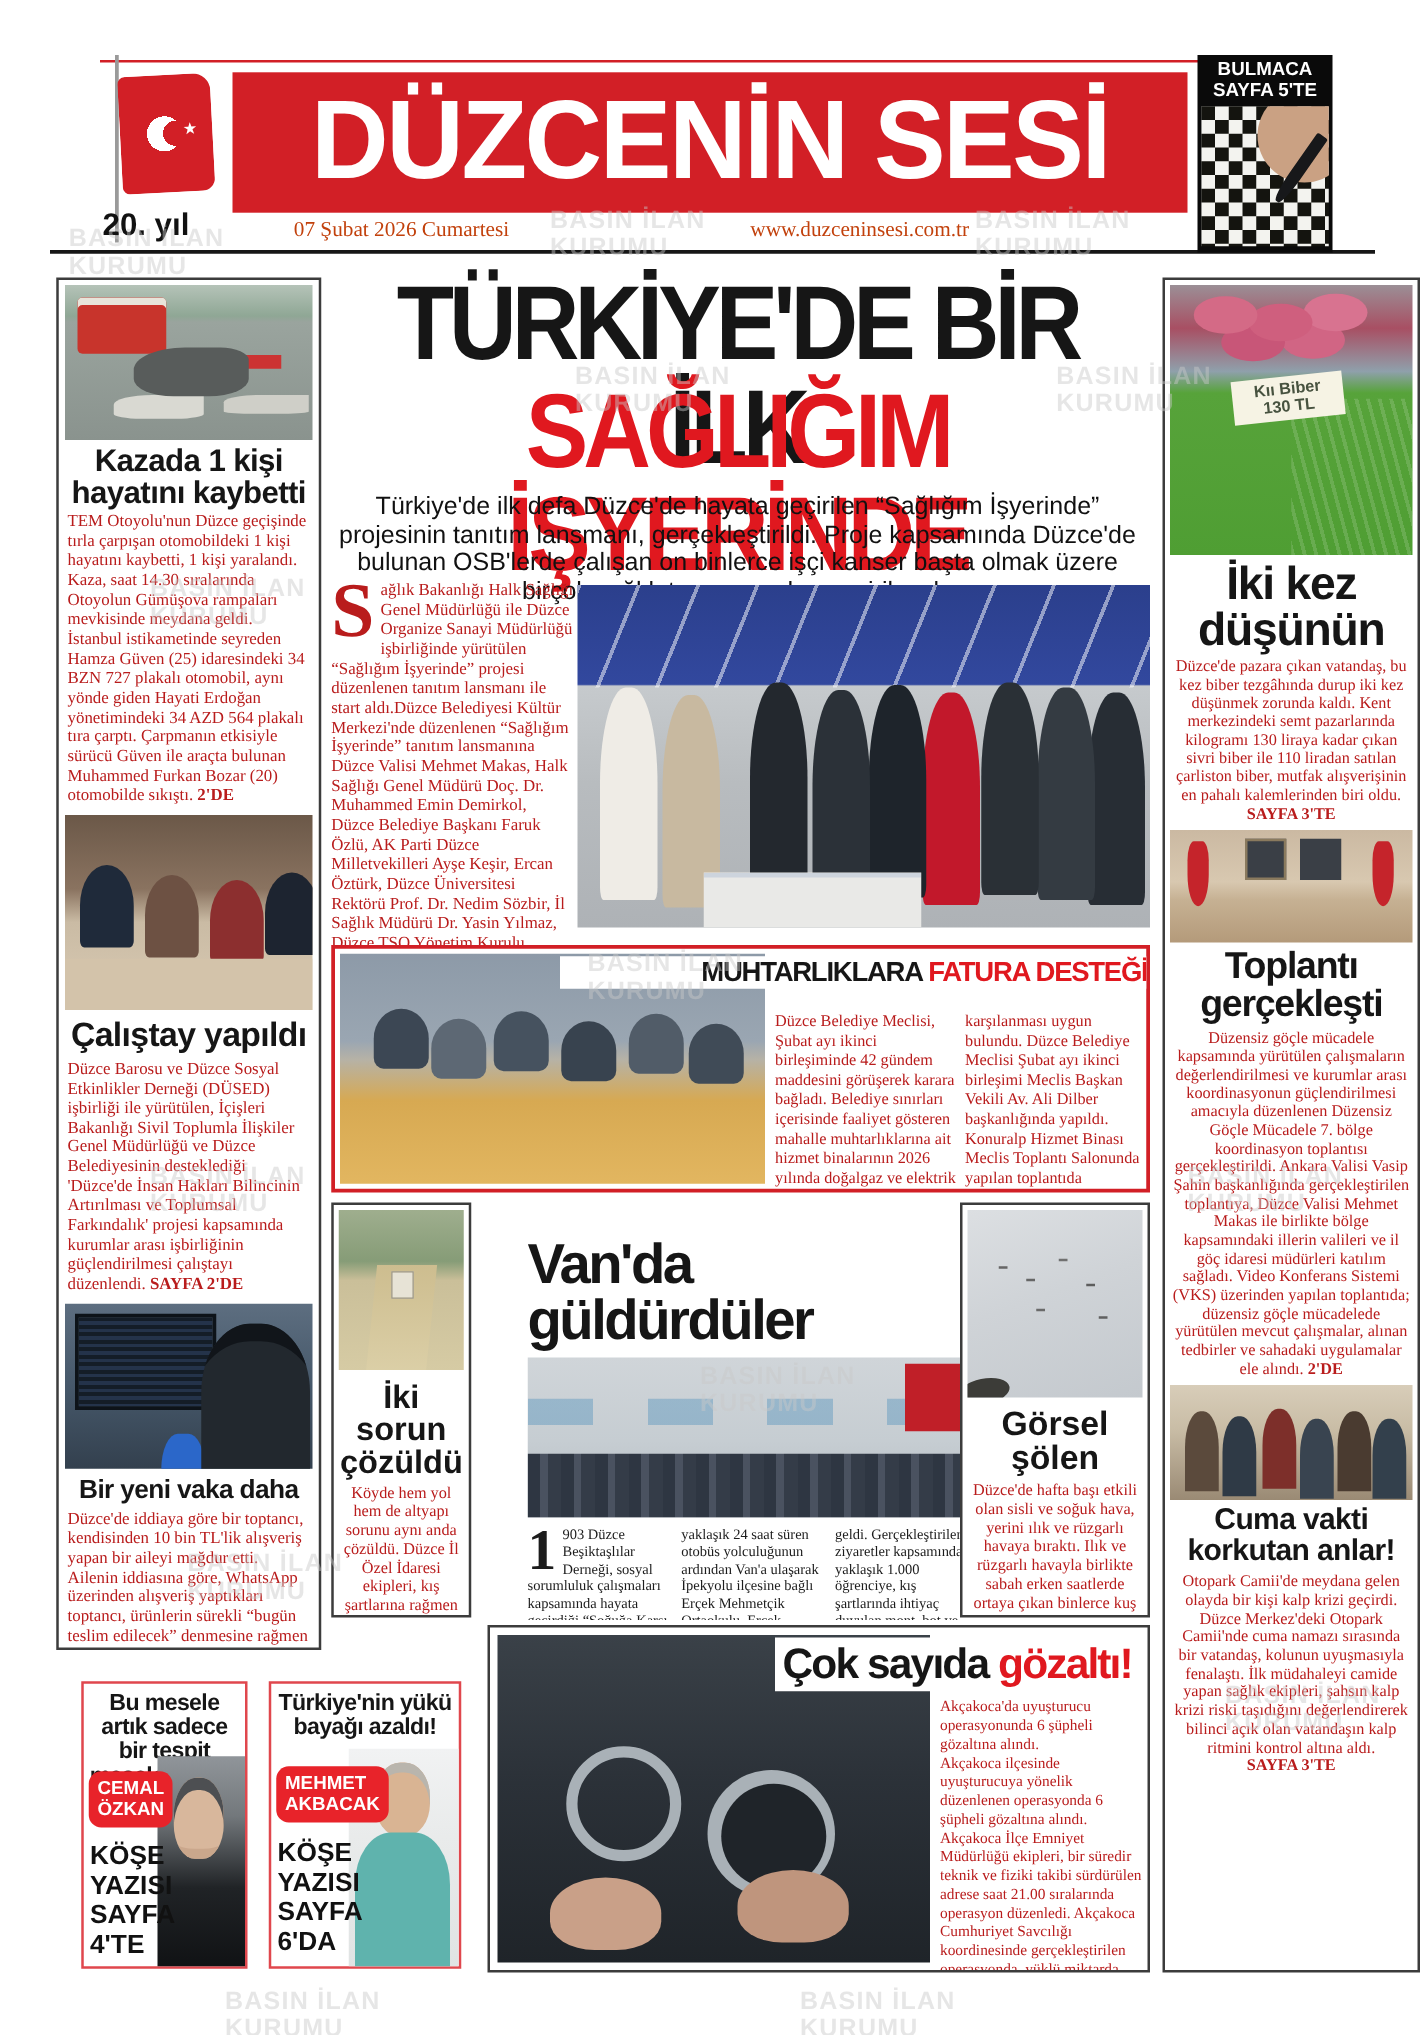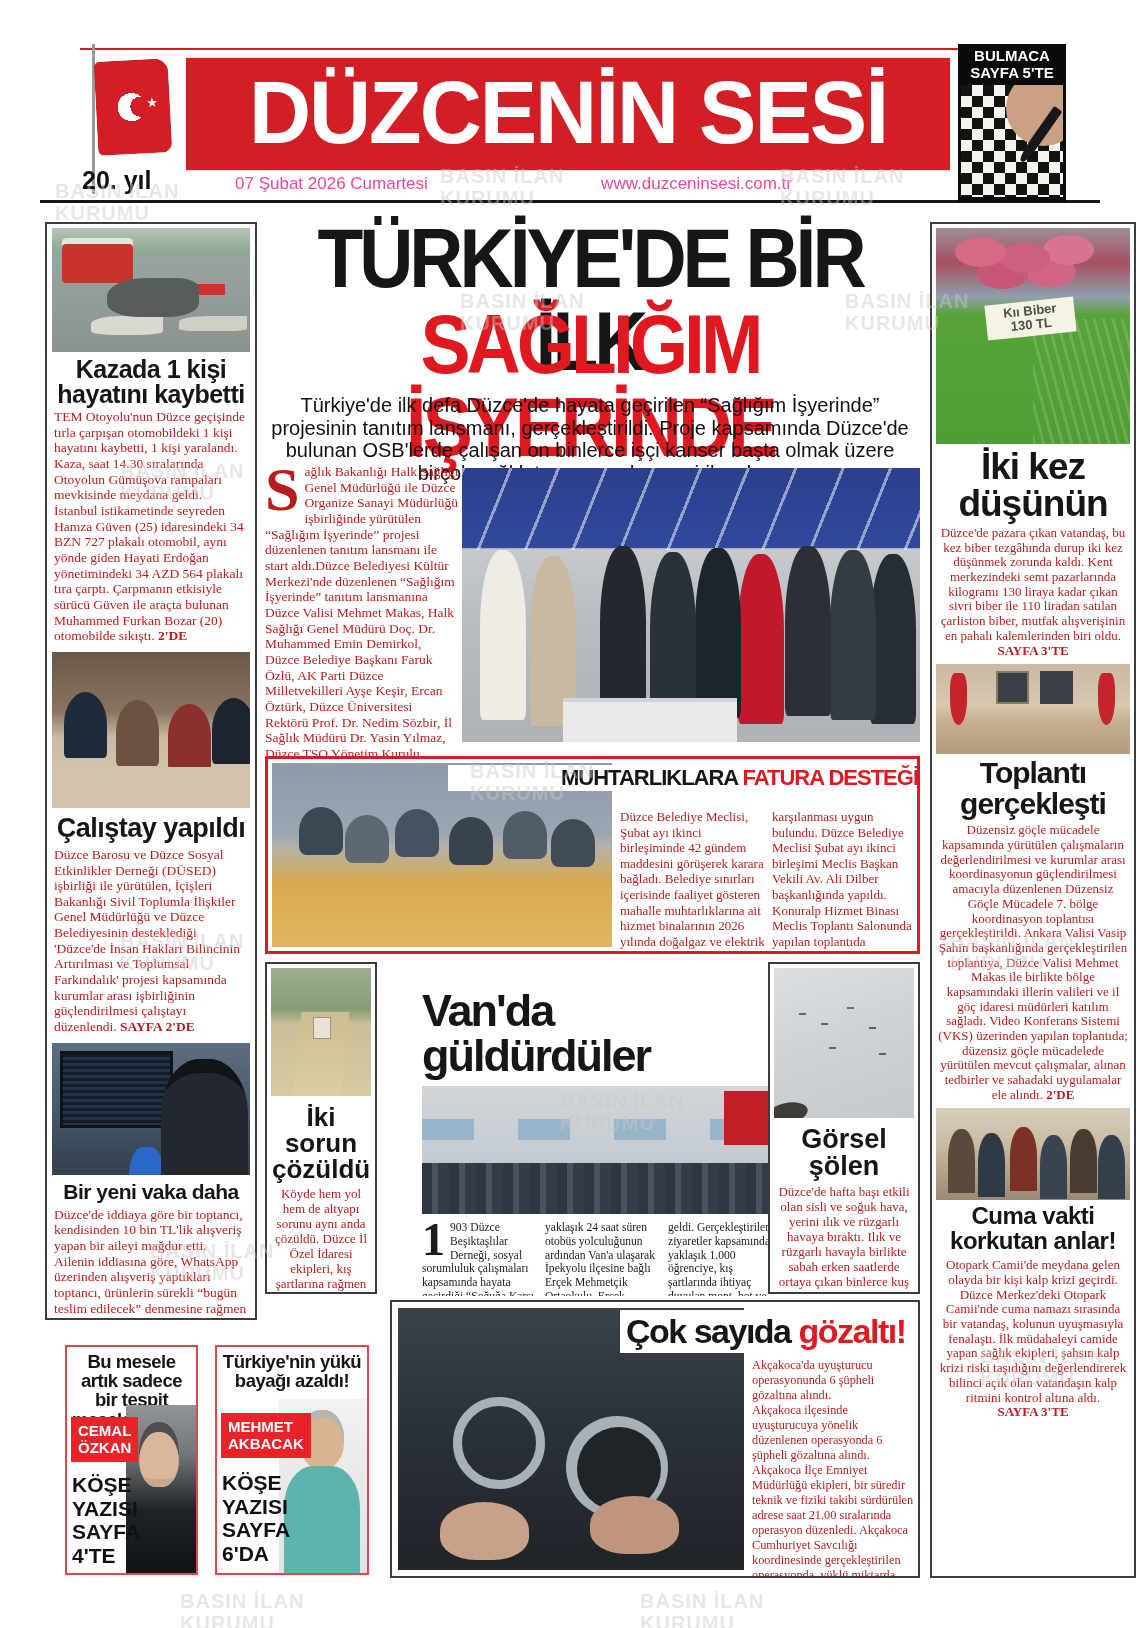--- a/index.html
+++ b/index.html
@@ -27,21 +27,21 @@
            line-height:104px; transform:scaleY(1.04); }
   .puzzle{ position:absolute; left:958px; top:44px; width:108px; height:158px; background:#0a0a0a; padding:3px; z-index:6;}
   .puzzle .lbl{ color:#fff; font-weight:bold; font-size:15px; text-align:center; line-height:1.15; }
   .puzzle .cw{ position:relative; margin-top:3px; height:112px; overflow:hidden;
                background: repeating-conic-gradient(#f3f3ef 0% 25%, #14140f 0% 50%) 0 0/22px 22px; }
   .puzzle .cw::before{ content:""; position:absolute; right:-18px; top:-14px; width:75px; height:75px;
                border-radius:50%; background:#caa183; }
   .puzzle .cw i{ position:absolute; right:18px; top:18px; width:10px; height:64px; background:#17181a;
                transform:rotate(35deg); border-radius:2px 2px 40% 40%; }
   .dateline{ position:absolute; left:40px; top:174px; width:1060px; display:flex; z-index:4;
-             font-family:Liberation Sans, sans-serif; font-size:17px; color:#ec4899; }
+             font-family:Liberation Serif, serif; font-size:17px; color:#c2410c; }
   .dateline .d{ margin-left:195px; } .dateline .w{ margin:0 auto; } .dateline .p{ margin-right:50px; }
   .black-rule{ position:absolute; left:40px; top:200px; width:1060px; height:3px; background:#161616; }
 
   
   .nbox{ position:absolute; border:2px solid #3c3c3c; background:#fff; overflow:hidden; }
   .ph{ position:relative; overflow:hidden; }
   .hline{ font-family:"Liberation Sans",sans-serif; font-weight:bold; color:#161616; text-align:center; }
   .btxt{ font-size:13.5px; line-height:1.16; color:#b91c1c; }
   .btxt b, .ref{ font-weight:bold; }
   .dropcap{ float:left; font-weight:bold; font-size:62px; line-height:50px; padding-right:5px; }
@@ -132,21 +132,21 @@
   .ph-sky::before{ content:""; position:absolute; left:18%; top:30%; width:7px; height:2px; background:#666;
      box-shadow:22px 10px 0 #666, 48px -6px 0 #707070, 70px 14px 0 #5d5d5d, 30px 34px 0 #6a6a6a, 80px 40px 0 #606060; }
   .ph-sky::after{ content:""; position:absolute; left:-6%; bottom:-4%; width:30%; height:14%;
      background:#3c3c38; border-radius:50%; transform:rotate(-12deg); }
 
   
   .colbox{ position:absolute; top:1345px; height:230px; border:2px solid #e0474d; background:#fff; overflow:hidden; }
   .cb1{ left:65px; width:133px; } .cb2{ left:215px; width:154px; }
   .colbox .quote{ font-size:18.5px; line-height:1.04; letter-spacing:-.5px; padding:5px 2px 0; }
   .colbox .badge{ position:absolute; left:4px; background:#e8232a; color:#fff; font-family:"Liberation Sans",sans-serif;
-     font-weight:bold; font-size:15px; line-height:1.15; padding:5px 7px; white-space:pre-line; z-index:2; }
+     font-weight:bold; font-size:15px; line-height:1.15; padding:5px 7px; white-space:pre-line; z-index:2;border-radius:10px; }
   .cb1 .badge{ top:70px; } .cb2 .badge{ top:66px; }
   .colbox .kref{ position:absolute; left:5px; font-family:"Liberation Sans",sans-serif; font-weight:bold;
      font-size:21px; line-height:1.12; white-space:pre-line; z-index:2; color:#111; }
   .cb1 .kref{ top:126px; } .cb2 .kref{ top:124px; }
   .ph-port1{ position:absolute; right:0; top:58px; width:70px; height:170px;
      background:linear-gradient(180deg,#90959a 0%,#73787c 28%,#202326 62%,#101214 100%); }
   .ph-port1::before{ content:""; position:absolute; left:18%; top:10%; width:58%; height:38%;
      background:#d8b79c; border-radius:46% 46% 42% 42%; box-shadow:inset 0 -34px 0 -26px #caa78c, inset 0 10px 0 #4d4f52; }
   .ph-port2{ position:absolute; right:0; top:52px; width:88px; height:176px;
      background:linear-gradient(180deg,#f1f2f3 0%,#e9ebeb 40%,#e0e3e3 100%); }

